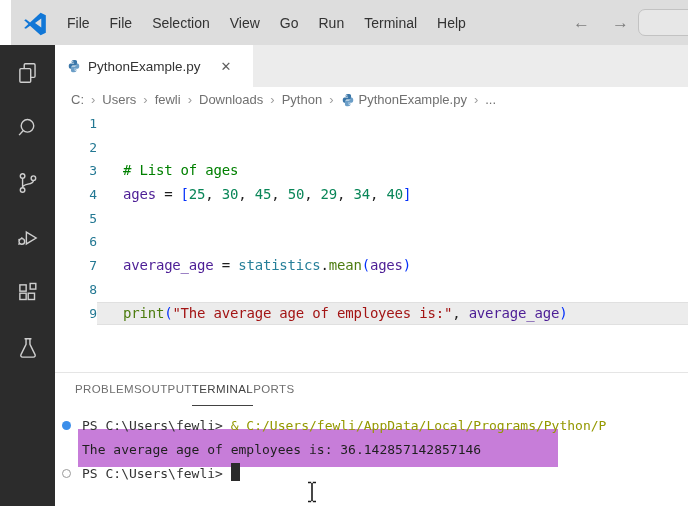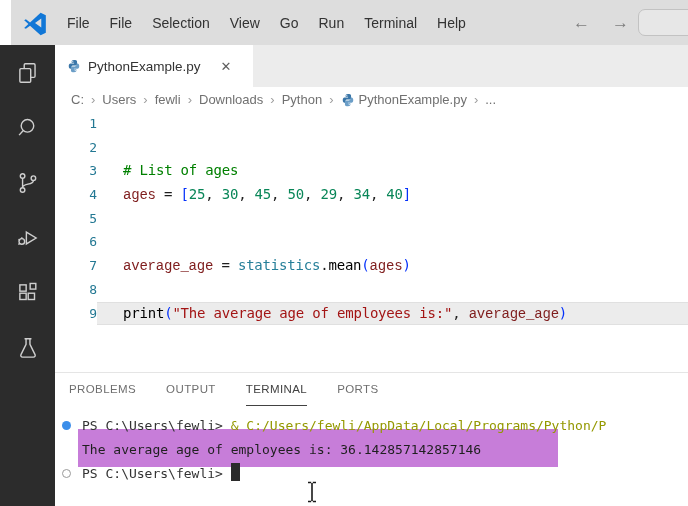--- a/index.html
+++ b/index.html
@@ -40,27 +40,27 @@
   
   .editor { position:relative; font-family:"DejaVu Sans Mono","Liberation Mono",monospace;
     font-size:14px; letter-spacing:-0.2px; }
   .code-line { height:23.7px; line-height:23.7px; white-space:pre; display:flex; }
   .code-line .ln { display:inline-block; width:42px; text-align:right; color:#237893;
     font-size:13px; flex:0 0 auto; padding-right:0; }
   .code-line .code { margin-left:26px; }
   .code-line.highlighted { background:#ececec; box-shadow:inset 0 1px 0 #e0e0e0, inset 0 -1px 0 #e0e0e0; }
   .code-line.highlighted .ln { background:#ffffff; }
   .tk-keyword { color:#af00db; } .tk-module { color:#267f99; } .tk-comment { color:#008000; }
-  .tk-var { color:#7f1d1d;font-family:Liberation Mono, monospace; }   .tk-num { color:#098658; }    .tk-bracket { color:#0431fa; }
-  .tk-func { color:#000000;margin-top:6px; }  .tk-string { color:#a31515; } .tk-plain { color:#1e1e1e; }
+  .tk-var { color:#4c1d95; }   .tk-num { color:#098658; }    .tk-bracket { color:#0431fa; }
+  .tk-func { color:#4d7c0f;margin-top:6px; }  .tk-string { color:#a31515; } .tk-plain { color:#1e1e1e; }
 
   
   .panel { position:absolute; left:0; top:327px; width:633px; height:134px; background:#ffffff;
     border-top:1px solid #e5e5e5; }
-  .panel-tabs { height:33px; display:flex; align-items:flex-end; padding-left:14px; gap:30px; }
+  .panel-tabs { height:33px; display:flex; align-items:flex-end; padding-left:20px; }
   .panel-tab { font-size:11.5px; letter-spacing:0.4px; color:#6f6f6f; height:33px;
     display:flex; align-items:center; border-bottom:1px solid transparent; }
   .panel-tab.active { color:#424242; border-bottom:1px solid #424242; }
 
   .terminal { position:relative; height:100px; font-family:"DejaVu Sans Mono","Liberation Mono",monospace;
     font-size:13px; color:#333333; padding-top:8px; overflow:hidden; }
   .t-selection { position:absolute; left:23px; top:23px; width:480px; height:38px;
     background:#c77dd9; z-index:0; }
   .t-line { position:relative; height:24px; line-height:24px; white-space:pre; padding-left:27px; z-index:1; }
   .t-deco { position:absolute; left:7px; top:7px; width:9px; height:9px; border-radius:50%; }

